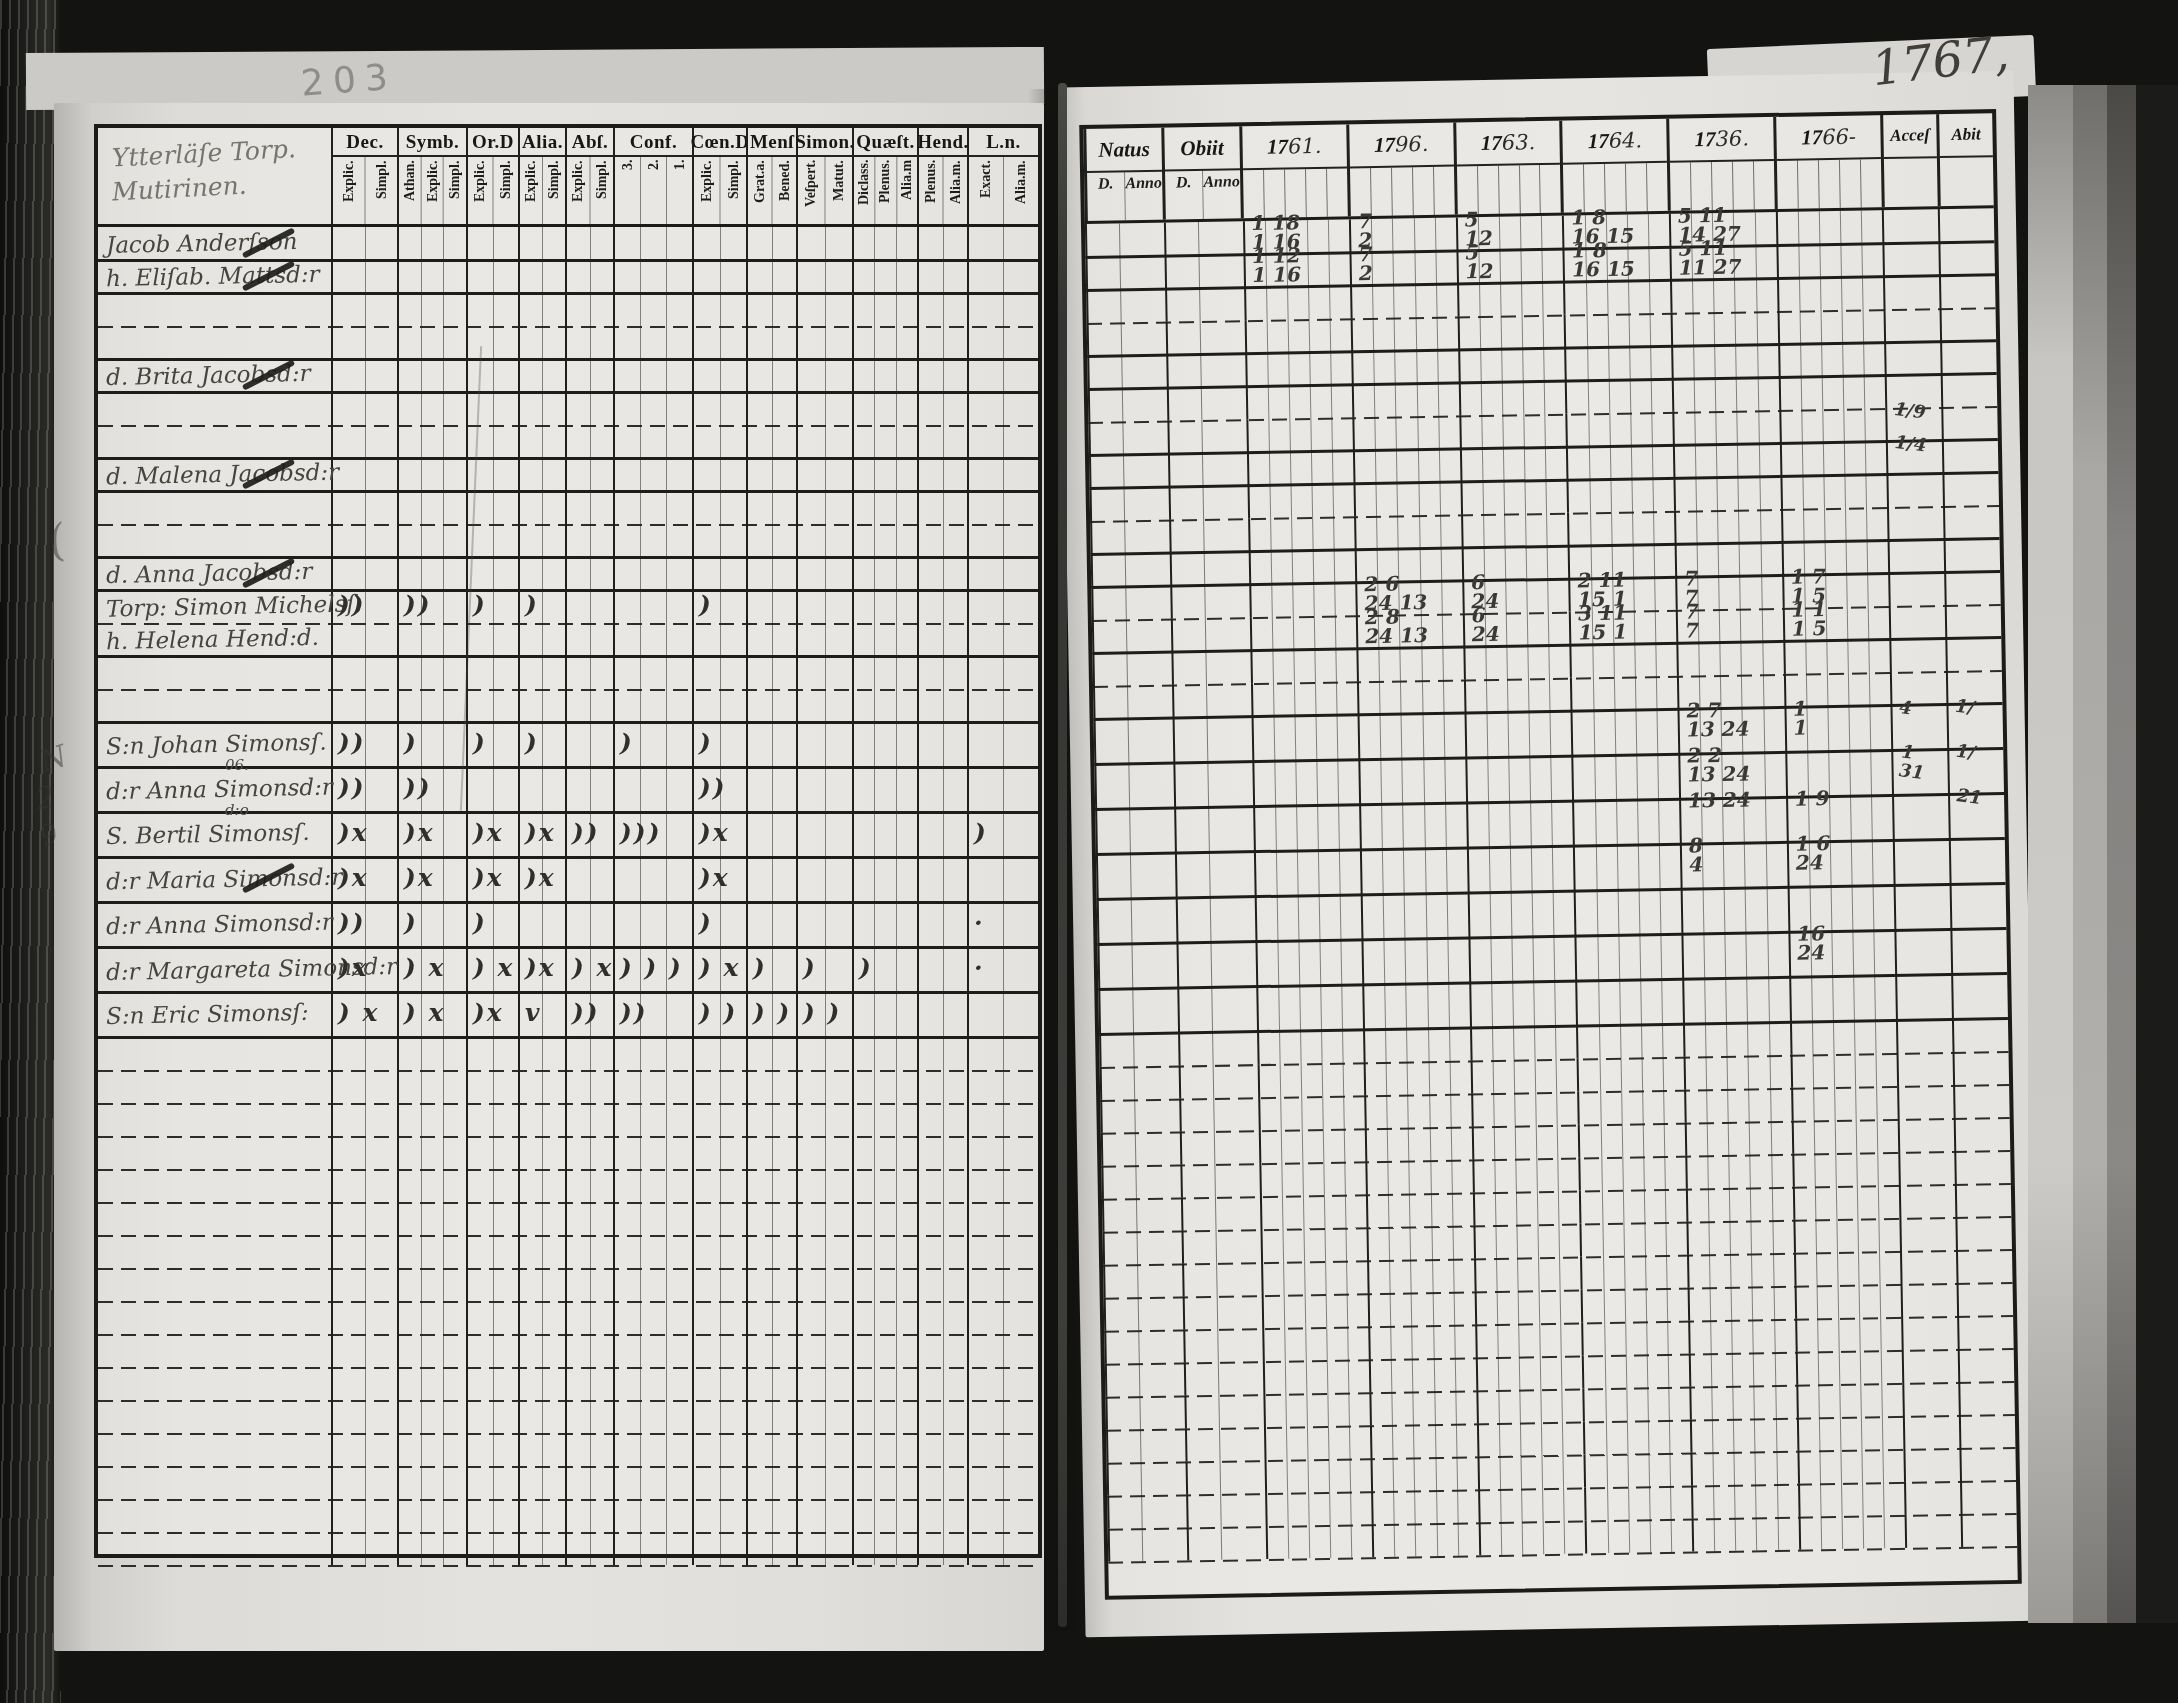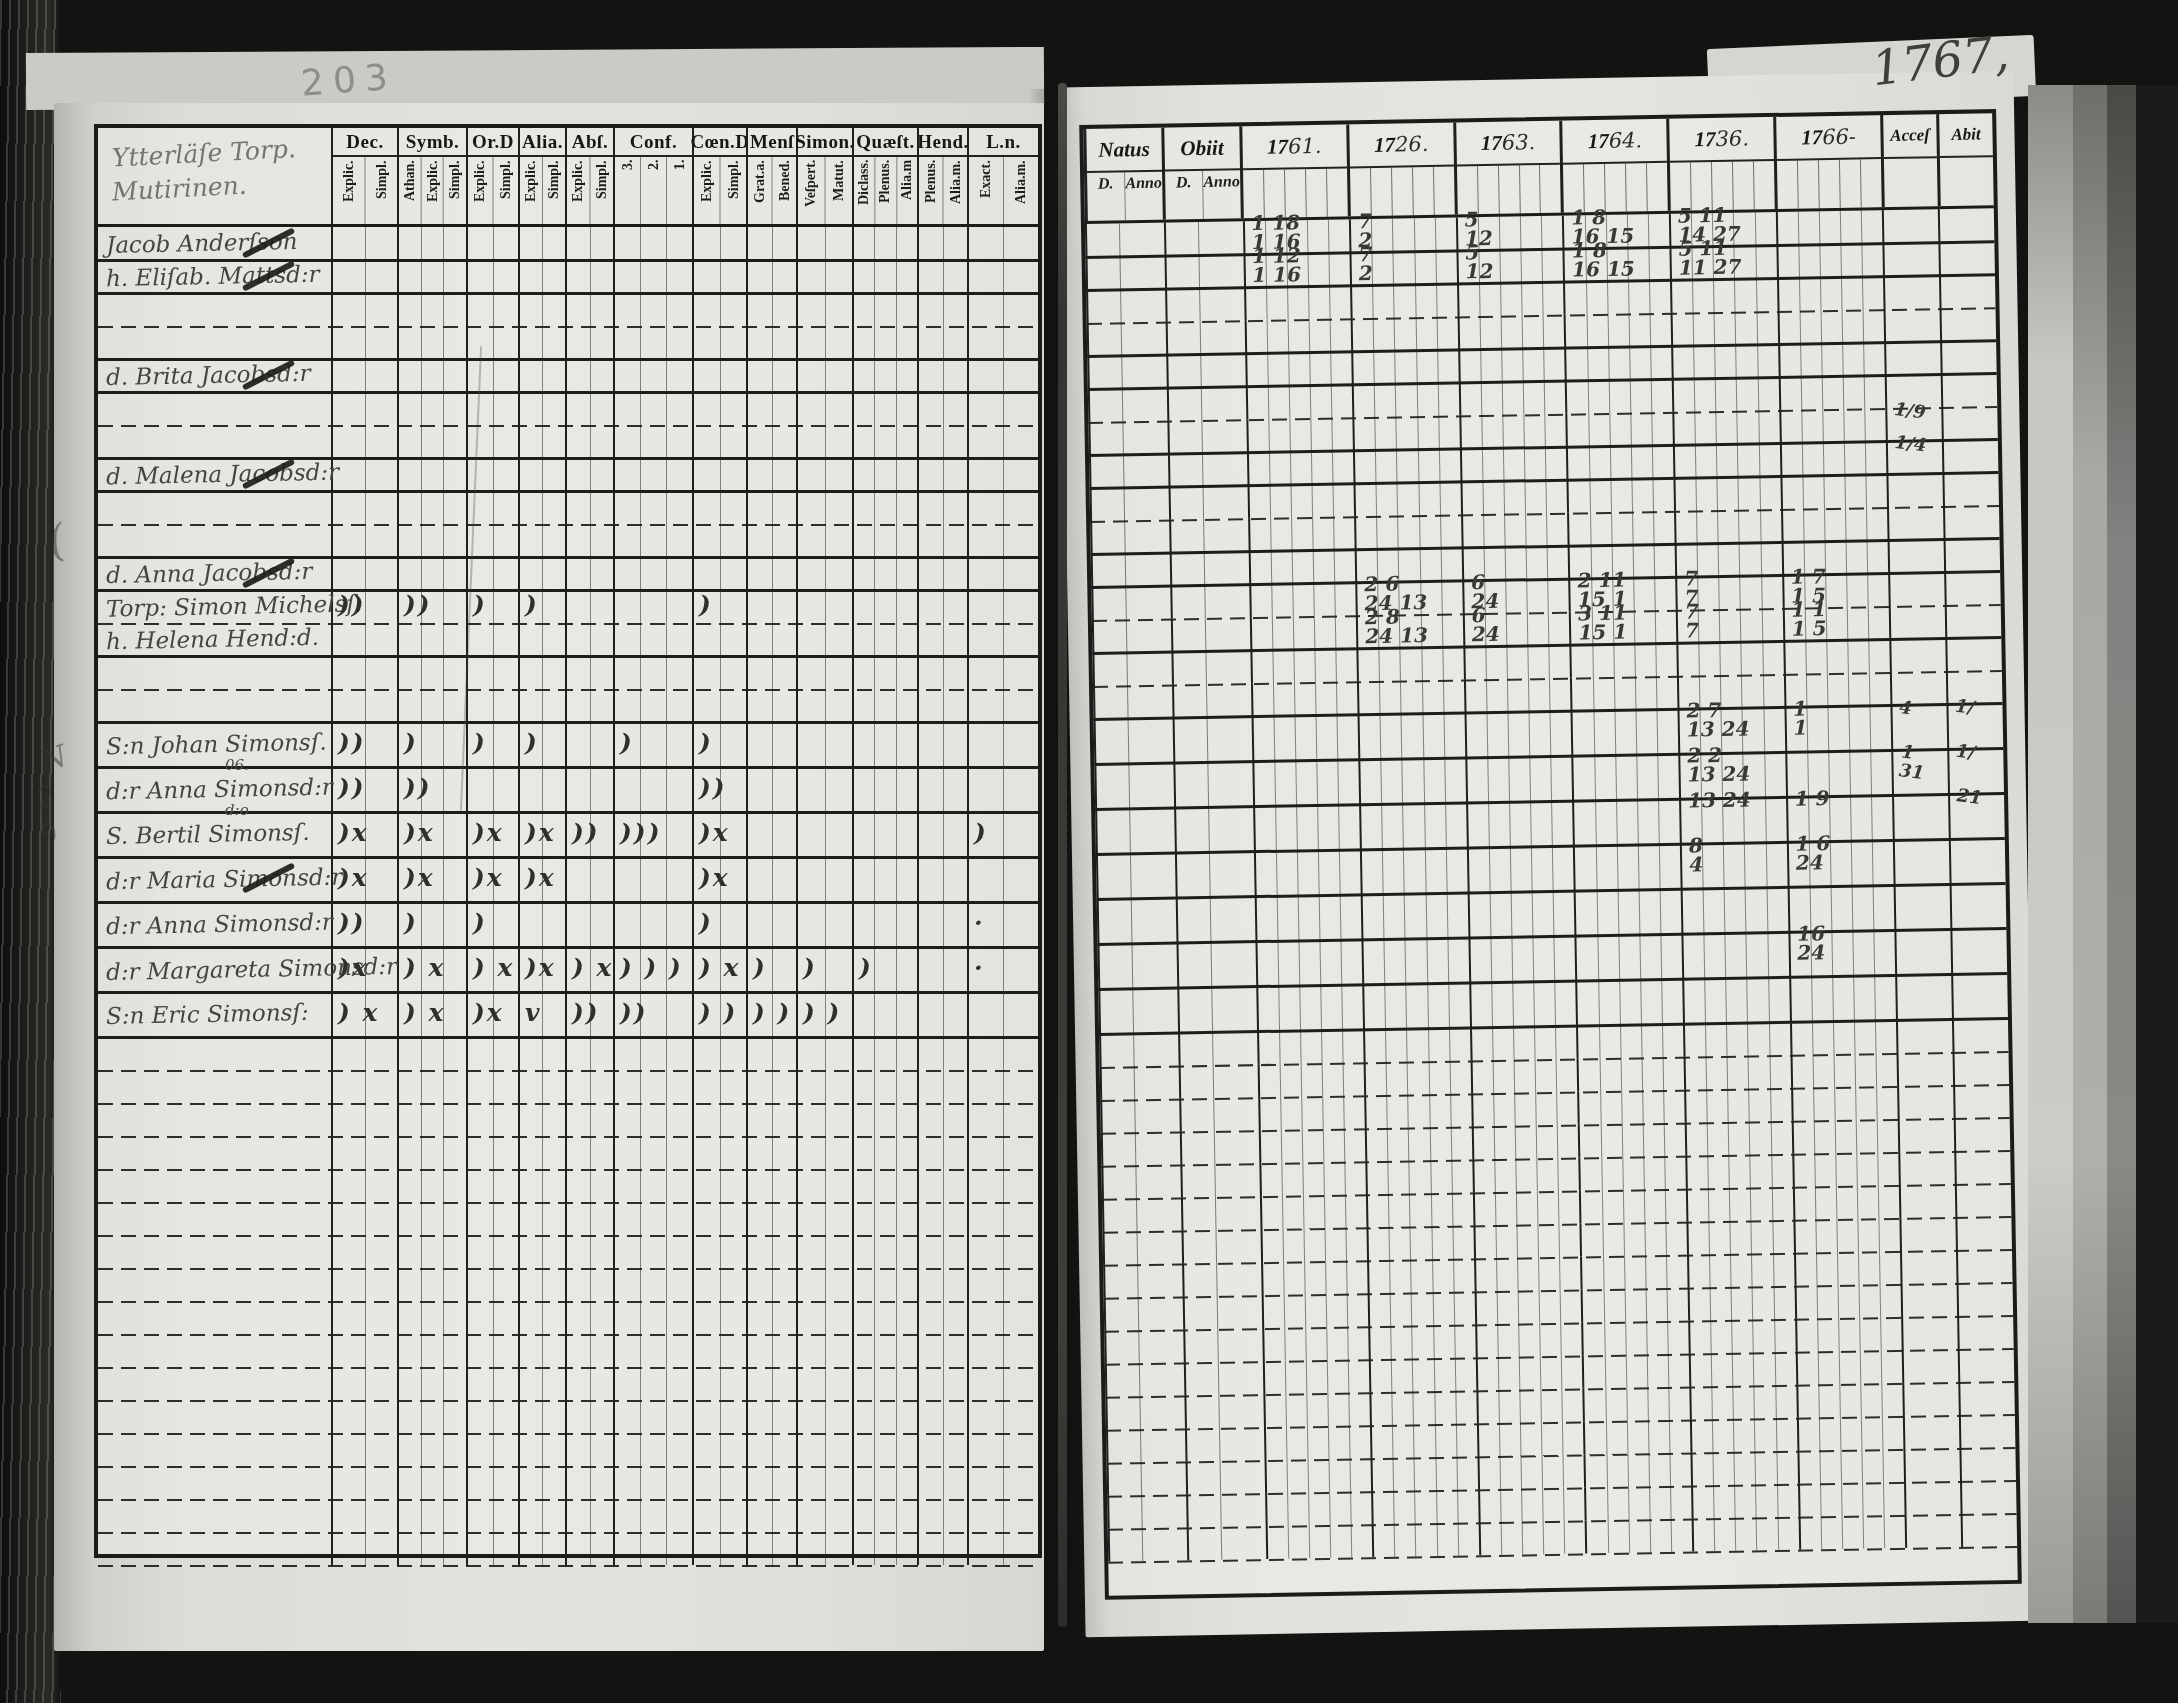--- a/index.html
+++ b/index.html
@@ -2439,21 +2439,21 @@
               <i></i>
               <i></i>
               <i></i>
               <i></i>
               <i></i>
             </div>
           </div>
           <div class="rt-ghead" style="width: 107px;">
             <div class="rt-glabel">
               <span>17</span>
-              <span class="scriptpart">26.</span>
+              <span class="scriptpart">96.</span>
             </div>
             <div class="rt-gsubs">
               <i></i>
               <i></i>
               <i></i>
               <i></i>
               <i></i>
             </div>
           </div>
           <div class="rt-ghead" style="width: 107px;">

